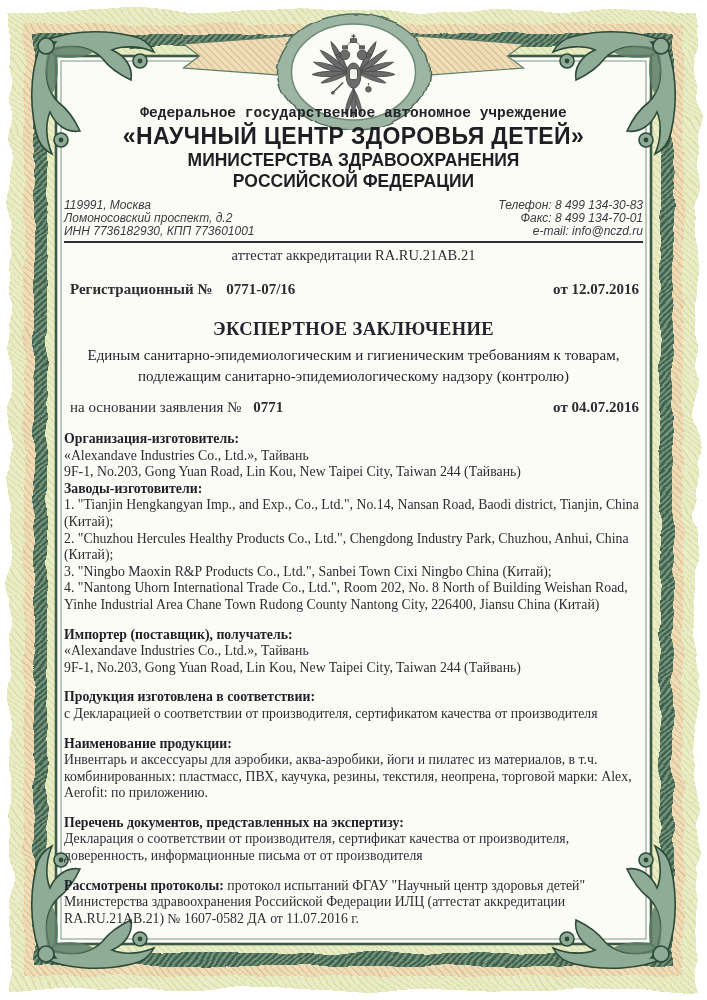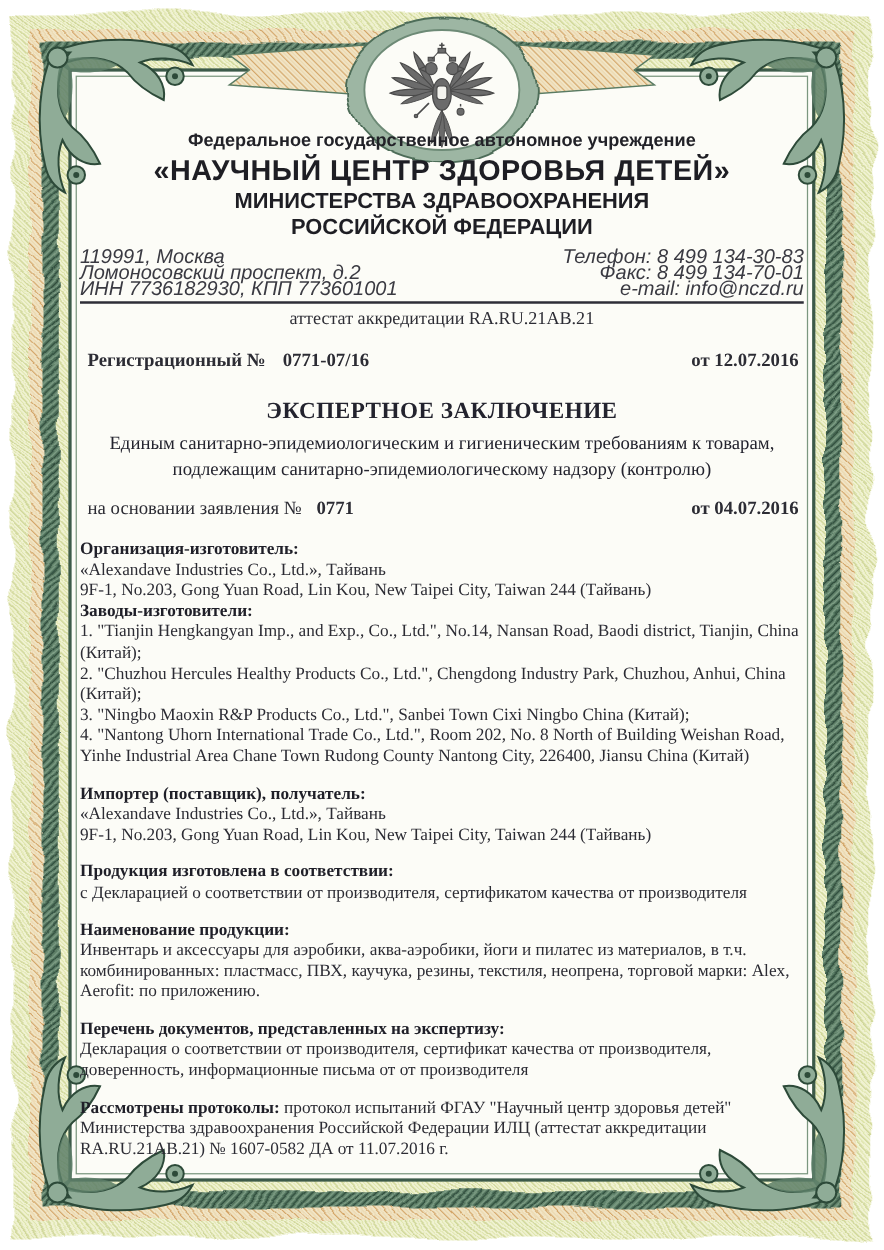--- a/index.html
+++ b/index.html
@@ -5,25 +5,25 @@
   html,body{margin:0;padding:0;}
   body{
     width:707px;height:1000px;position:relative;background:#ffffff;
     font-family:"Liberation Serif", serif;color:#2c2c34;overflow:hidden;
   }
   .frame-svg{position:absolute;left:0;top:0;width:707px;height:1000px;}
   .content{
     position:absolute;left:64px;top:104px;right:64px;bottom:52px;
   }
   
-  .org-type{text-align:center;font-family:Liberation Sans, sans-serif;font-weight:bold;font-size:14.5px;line-height:18px;color:#222228;}
+  .org-type{text-align:center;font-family:Liberation Mono, monospace;font-weight:bold;font-size:14.5px;line-height:18px;color:#222228;}
   .org-name{text-align:center;font-family:"Liberation Sans",sans-serif;font-weight:bold;font-size:23px;line-height:28px;letter-spacing:.4px;color:#1e1e24;}
   .ministry{text-align:center;font-family:"Liberation Sans",sans-serif;font-weight:bold;font-size:17.5px;line-height:21px;color:#1e1e24;}
   .addr-row{display:flex;justify-content:space-between;margin-top:7px;
-    font-family:"Liberation Sans",sans-serif;font-style:italic;font-size:16px;line-height:13px;color:#3a3a42;}
+    font-family:"Liberation Sans",sans-serif;font-style:italic;font-size:12px;line-height:13px;color:#3a3a42;}
   .addr-left{text-align:left;}
   .addr-right{text-align:right;}
   .rule{border:0;border-top:2px solid #2e2e38;margin:3px 0 3px 0;}
   .accred{text-align:center;font-size:14.5px;line-height:18px;margin-top:3px;}
   
   .reg-row{display:flex;justify-content:space-between;align-items:center;
     font-weight:bold;font-size:15px;margin-top:17px;padding:0 4px 0 6px;}
   .reg-num{margin-left:10px;}
   
   .title-main{text-align:center;font-weight:bold;font-size:18.5px;line-height:22px;margin-top:20px;letter-spacing:.4px;color:#23232e;}

